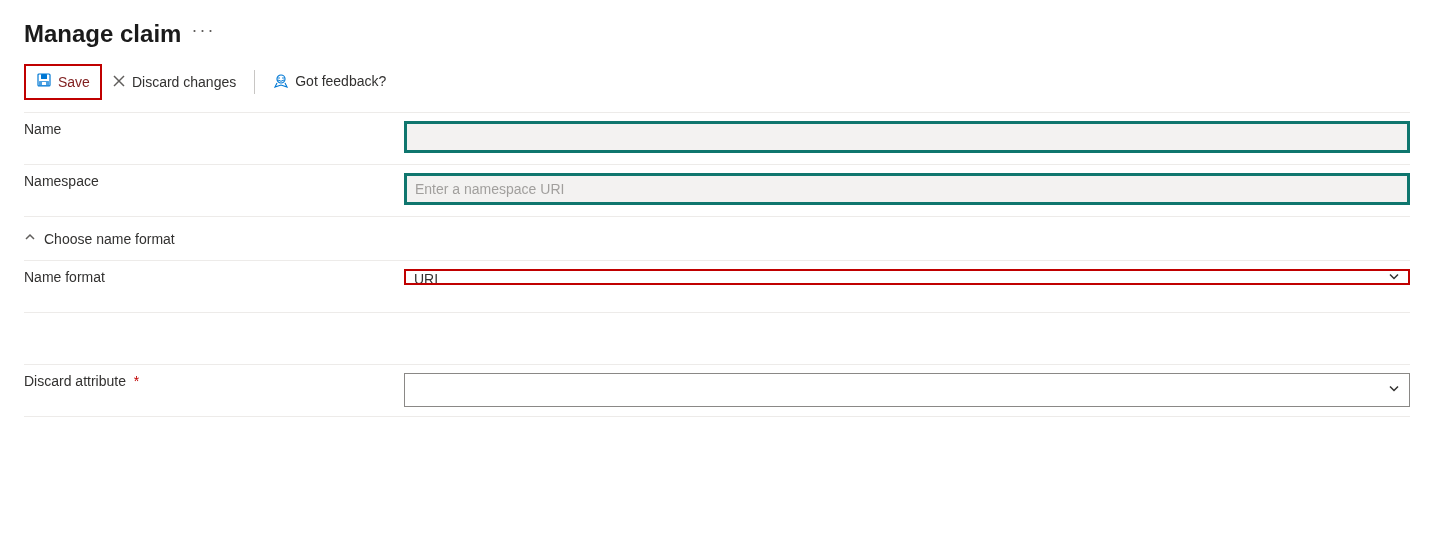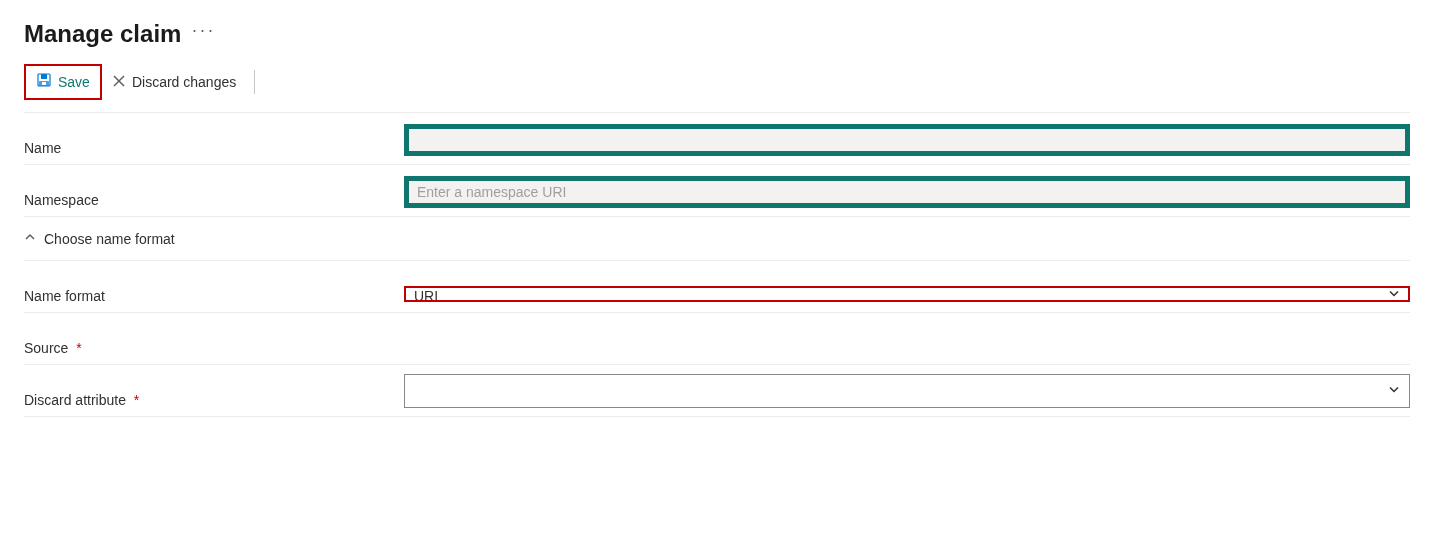--- a/index.html
+++ b/index.html
@@ -43,21 +43,21 @@
 
     .toolbar-btn {
       display: flex;
       align-items: center;
       gap: 6px;
       padding: 6px 10px;
       border: 2px solid #c00000;
       background: #fff;
       cursor: pointer;
       font-size: 14px;
-      color: #0f766e;
+      color: #7f1d1d;
       font-family: 'Segoe UI', Arial, sans-serif;
     }
 
     .toolbar-btn .btn-icon {
       color: #0078d4;
       font-size: 16px;
     }
 
     .toolbar-divider {
       width: 1px;
@@ -83,21 +83,21 @@
       font-size: 14px;
       color: #605e5c;
     }
 
     .form-section {
       margin-top: 0;
     }
 
     .form-row {
       display: flex;
-      align-items: flex-end;
+      align-items: flex-start;
       border-bottom: 1px solid #edebe9;
       min-height: 52px;
       padding: 8px 0;
     }
 
     .form-label {
       width: 380px;
       min-width: 380px;
       font-size: 14px;
       color: #323130;
@@ -109,21 +109,21 @@
       margin-left: 4px;
     }
 
     .form-control {
       flex: 1;
     }
 
     .input-field {
       width: 100%;
       height: 32px;
-      border: 5px solid #0f766e;
+      border: 3px solid #0f766e;
       padding: 0 8px;
       font-size: 14px;
       color: #323130;
       background: #f3f2f1;
       font-family: 'Segoe UI', Arial, sans-serif;
       outline: none;
     }
 
     .input-field::placeholder {
       color: #a19f9d;
@@ -271,20 +271,32 @@
         <svg width="14" height="14" viewBox="0 0 14 14" fill="none">
           <line x1="2" y1="2" x2="12" y2="12" stroke="#605e5c" stroke-width="1.5"></line>
           <line x1="12" y1="2" x2="2" y2="12" stroke="#605e5c" stroke-width="1.5"></line>
         </svg>
       </span>
       <span>Discard changes</span>
     </button>
 
     <div class="toolbar-divider"></div>
 
+    <button class="toolbar-action">
+      <span class="action-icon">
+        <svg width="16" height="16" viewBox="0 0 16 16" fill="none">
+          <circle cx="8" cy="6" r="4" stroke="#0078d4" stroke-width="1.2" fill="none"></circle>
+          <circle cx="6" cy="5" r="0.8" fill="#0078d4"></circle>
+          <circle cx="10" cy="5" r="0.8" fill="#0078d4"></circle>
+          <path d="M5 7 Q8 9.5 11 7" stroke="#0078d4" stroke-width="1" fill="none"></path>
+          <path d="M4 10 L2 14 L8 12 L14 14 L12 10" stroke="#0078d4" stroke-width="1.1" fill="none"></path>
+        </svg>
+      </span>
+      <span>Got feedback?</span>
+    </button>
   </div>
 
   <div class="form-section">
 
     <div class="form-row">
       <div class="form-label">Name</div>
       <div class="form-control">
         <input type="text" class="input-field" value="" style="">
       </div>
     </div>
@@ -319,23 +331,20 @@
           <span class="select-chevron">
             <svg width="12" height="12" viewBox="0 0 12 12" fill="none">
               <polyline points="2,4 6,8 10,4" stroke="#323130" stroke-width="1.5" fill="none"></polyline>
             </svg>
           </span>
         </div>
       </div>
     </div>
 
     <div class="form-row">
-      <div class="form-label">
-        <span>Source</span><span class="required"> *</span>
-      </div>
     </div>
 
     <div class="form-row">
       <div class="form-label">
         <span>Discard attribute</span><span class="required"> *</span>
       </div>
       <div class="form-control">
         <div class="select-wrapper">
           <select class="select-field-normal">
             <option value=""></option>

